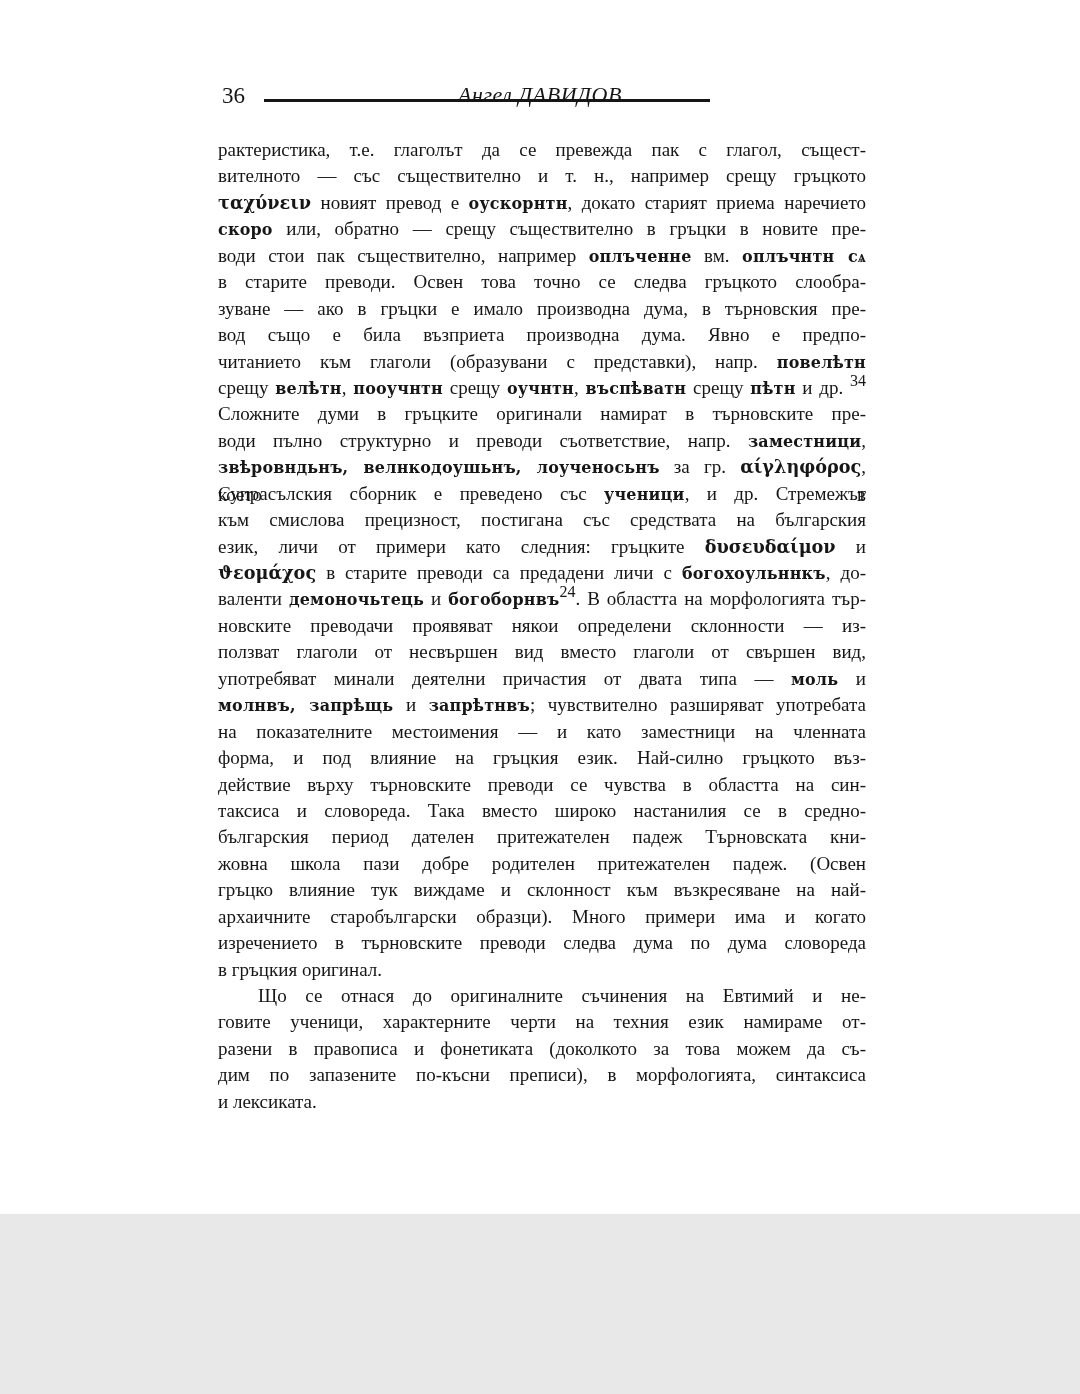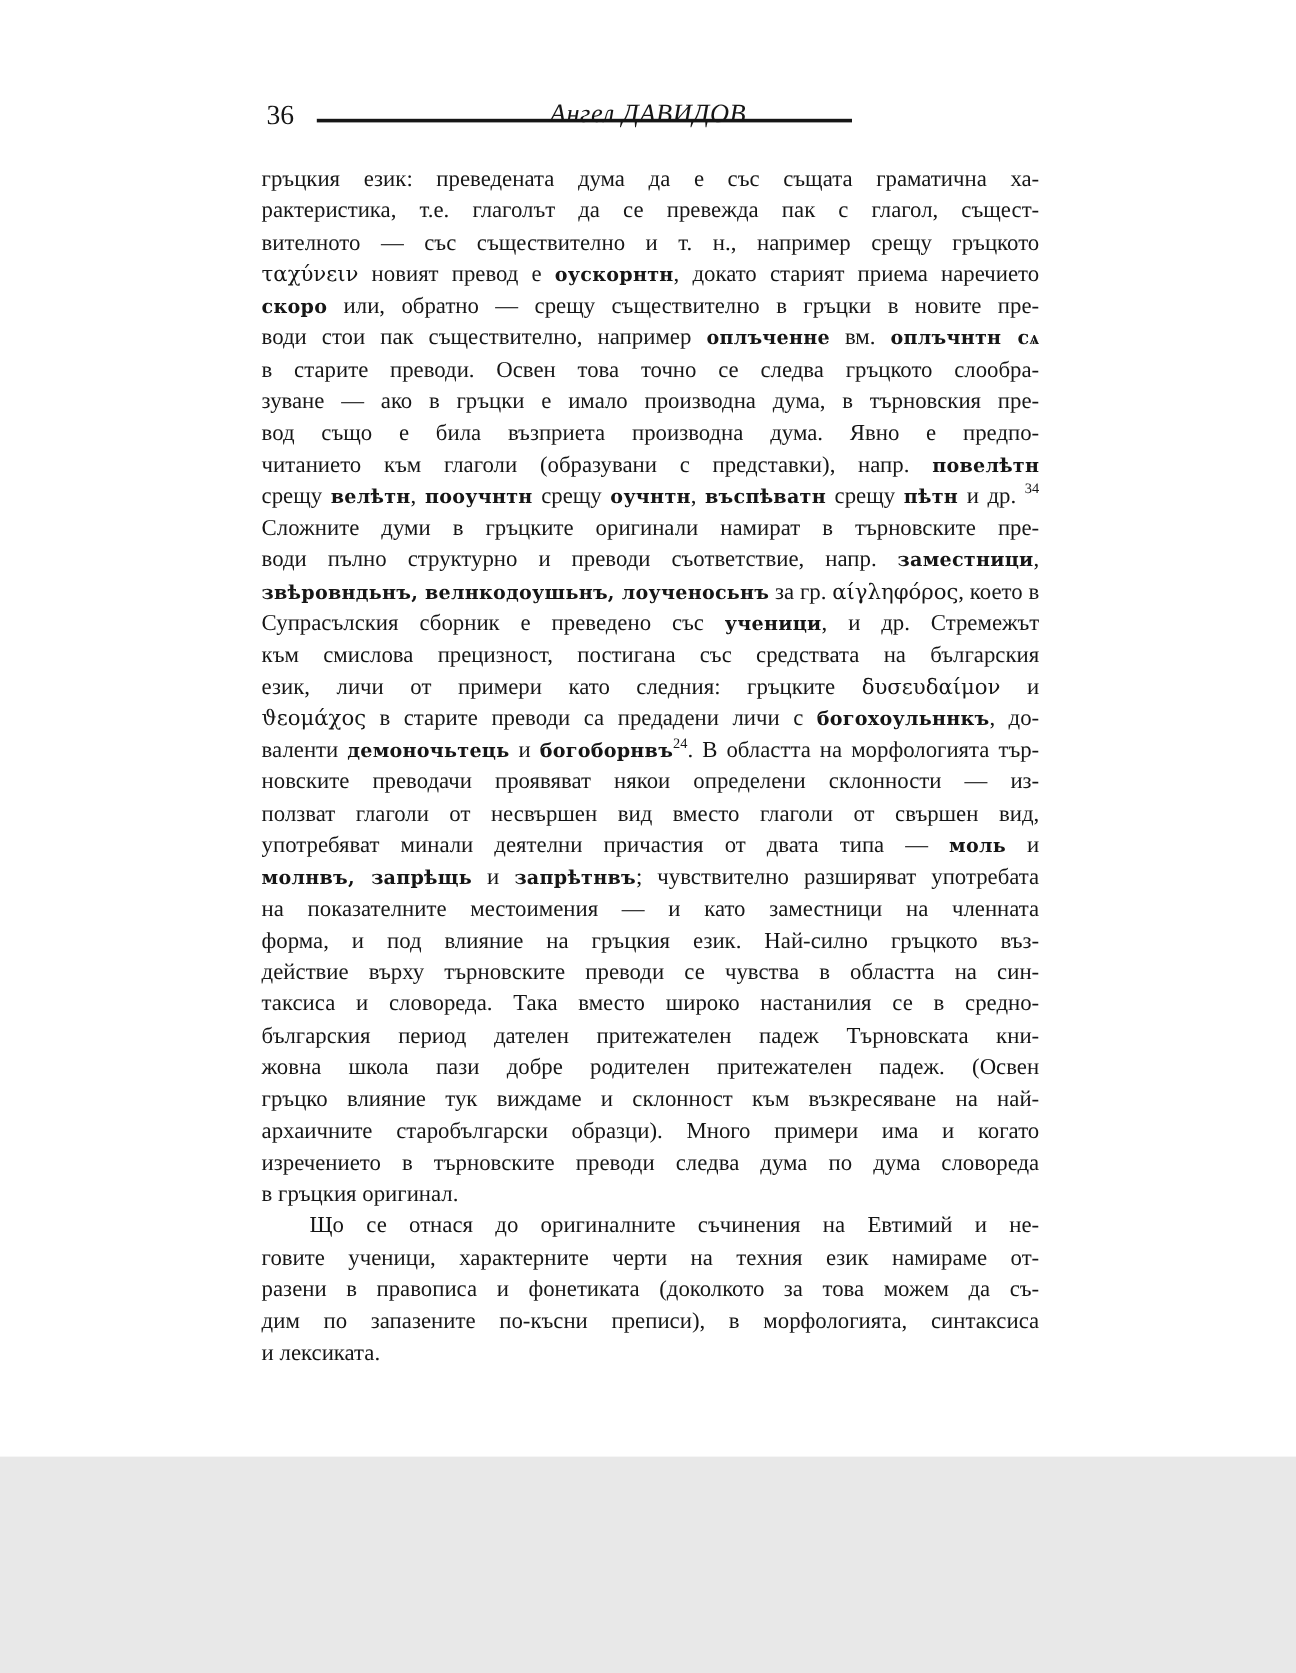--- a/index.html
+++ b/index.html
@@ -47,42 +47,42 @@
   .seg-o{
     font-family:"DejaVu Serif", serif;
     font-weight:700;
     font-size:0.84em;
     letter-spacing:0.2px;
   }
   
   .seg-g{
     font-family:"DejaVu Serif", serif;
     font-size:0.93em;
+    font-weight:bold;
   }
   sup.fnref{
-    font-size:12px;
+    font-size:16px;
     line-height:0;
     vertical-align:baseline;
     position:relative;
     top:-8px;
   }
 </style>
 </head>
 <body>
 
 <div class="page" style="--ink: #161616; --paper: #ffffff;">
 
   <div class="runhead">
     <span class="pagenum">36</span>
     <span class="headrule"></span>
     <span class="author">Ангел ДАВИДОВ</span>
   </div>
 
   <div class="textblock" id="textblock">
-      <div class="line"><span class="seg-n">гръцкия език: преведената дума да е със същата граматична ха-</span></div>
       <div class="line"><span class="seg-n">рактеристика, т.е. глаголът да се превежда пак с глагол, същест-</span></div>
       <div class="line"><span class="seg-n">вителното — със съществително и т. н., например срещу гръцкото</span></div>
       <div class="line"><span class="seg-g">ταχύνειν</span><span class="seg-n"> новият превод е </span><span class="seg-o">оускорнтн</span><span class="seg-n">, докато старият приема наречието</span></div>
       <div class="line"><span class="seg-o">скоро</span><span class="seg-n"> или, обратно — срещу съществително в гръцки в новите пре-</span></div>
       <div class="line"><span class="seg-n">води стои пак съществително, например </span><span class="seg-o">оплъченне</span><span class="seg-n"> вм. </span><span class="seg-o">оплъчнтн сѧ</span></div>
       <div class="line"><span class="seg-n">в старите преводи. Освен това точно се следва гръцкото слообра-</span></div>
       <div class="line"><span class="seg-n">зуване — ако в гръцки е имало производна дума, в търновския пре-</span></div>
       <div class="line"><span class="seg-n">вод също е била възприета производна дума. Явно е предпо-</span></div>
       <div class="line"><span class="seg-n">читанието към глаголи (образувани с представки), напр. </span><span class="seg-o">повелѣтн</span></div>
       <div class="line"><span class="seg-n">срещу </span><span class="seg-o">велѣтн</span><span class="seg-n">, </span><span class="seg-o">пооучнтн</span><span class="seg-n"> срещу </span><span class="seg-o">оучнтн</span><span class="seg-n">, </span><span class="seg-o">въспѣватн</span><span class="seg-n"> срещу </span><span class="seg-o">пѣтн</span><span class="seg-n"> и др. </span><sup class="fnref">34</sup></div>

